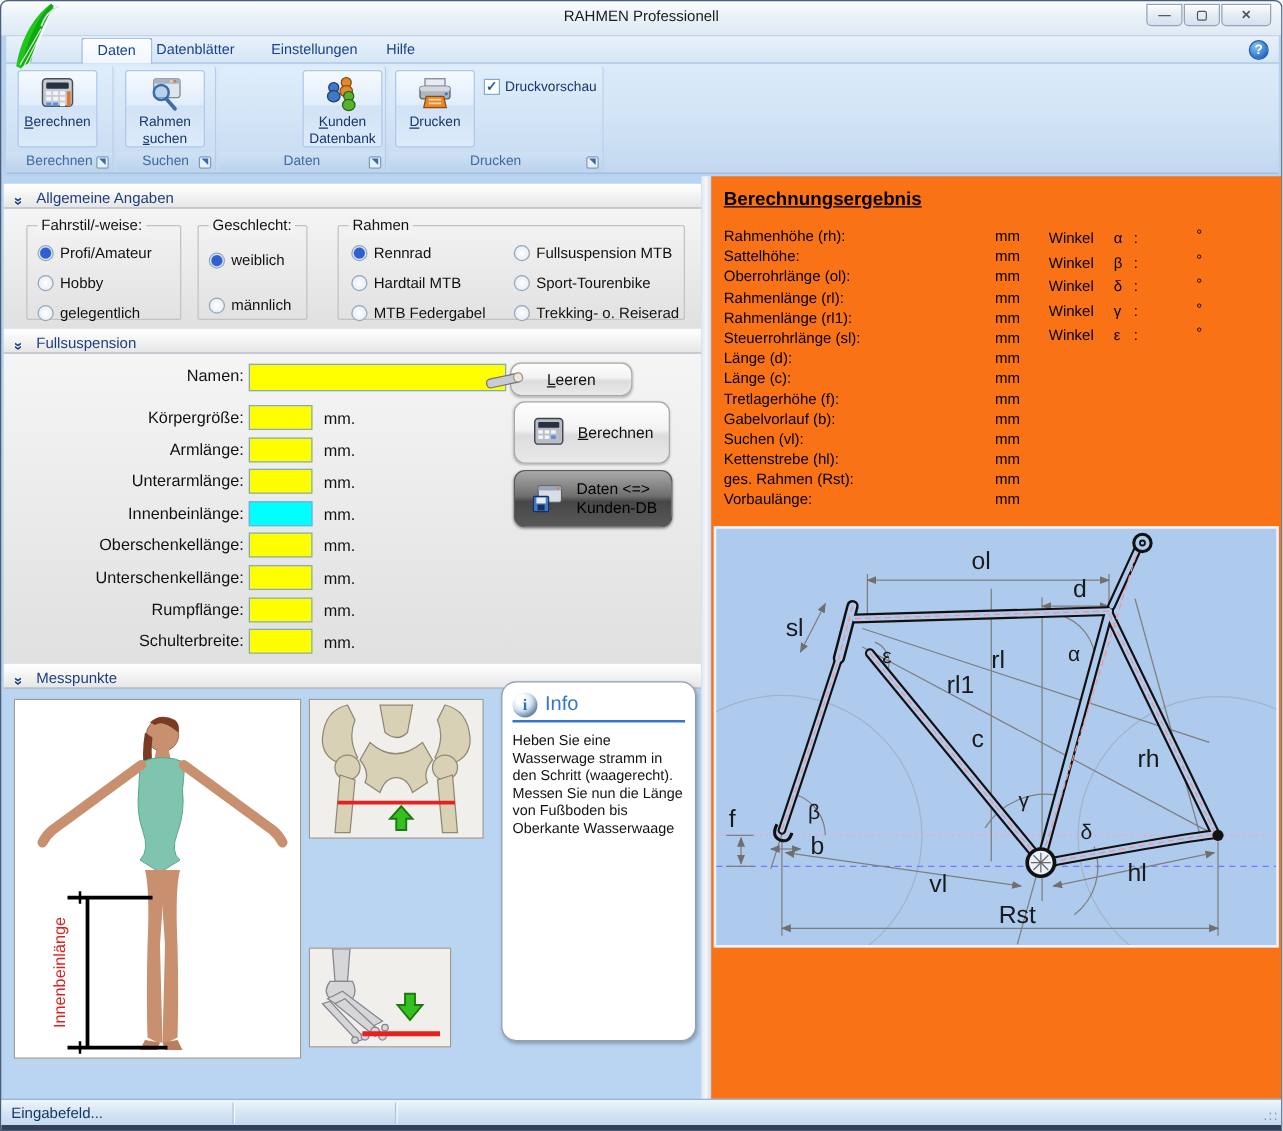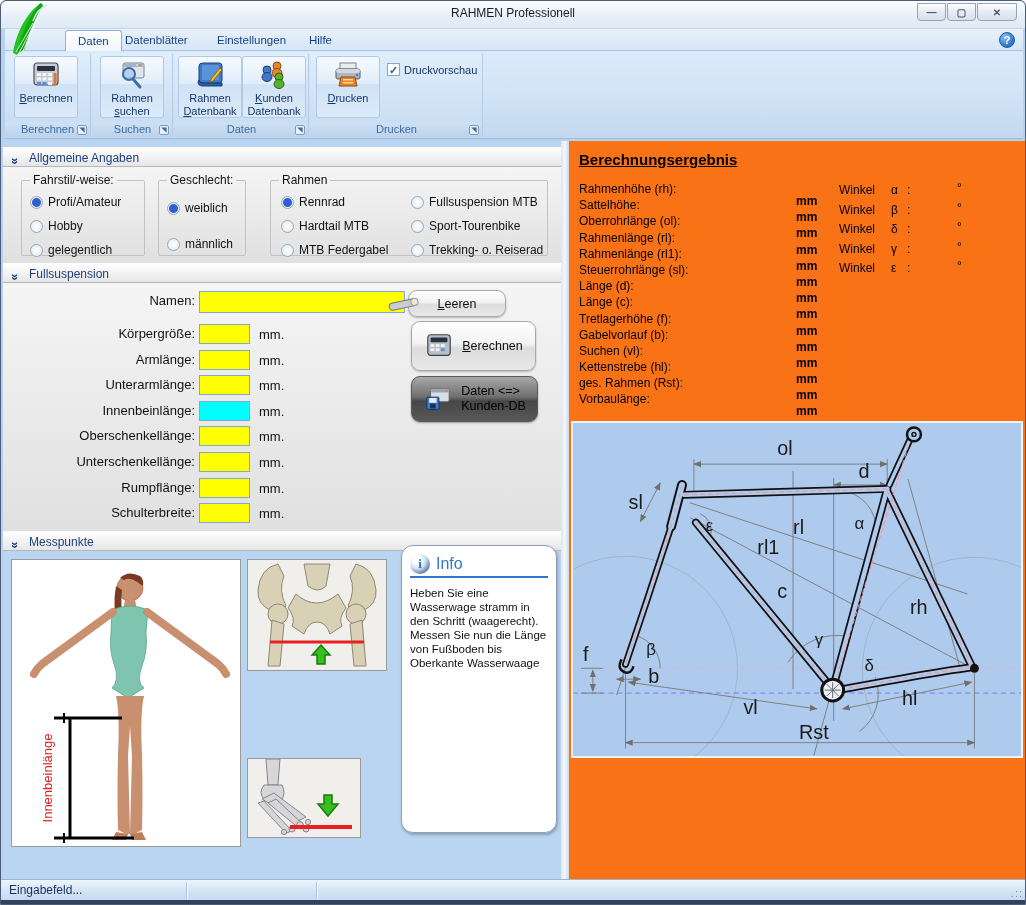--- a/index.html
+++ b/index.html
@@ -82,21 +82,21 @@
   .infoname{font-size:16px;color:#3576c8;margin-left:6px;}
   .infoline{height:2px;background:#3576c8;margin:2px 0 8px 0;}
   .infotext{font-size:11.5px;color:#111;line-height:14px;}
   
   .rightpanel{position:absolute;left:568px;top:140px;width:456px;height:738px;background:#f97316;}
   .splitter{position:absolute;left:560px;top:140px;width:8px;height:738px;background:linear-gradient(90deg,#dfe6ee,#f5f8fb,#c9d6e6);}
   .res-title{position:absolute;left:10px;top:10px;font-size:15px;font-weight:bold;color:#000;text-decoration:underline;}
   .res-rows{position:absolute;left:10px;top:41px;width:300px;}
   .res-row{position:relative;height:16.2px;font-size:12px;color:#000;}
   .res-row .rl{position:absolute;left:0;top:0;}
-  .res-row .ru{position:absolute;left:217px;top:12px;font-weight:bold;}
+  .res-row .ru{position:absolute;left:217px;top:0;}
   .angle-rows{position:absolute;left:270px;top:41px;width:186px;}
   .angle-row{position:relative;height:19.6px;font-size:12px;color:#000;}
   .angle-row .ap{position:absolute;left:0;top:1px;}
   .angle-row .as{position:absolute;left:52px;top:1px;}
   .angle-row .ac{position:absolute;left:68px;top:1px;}
   .angle-row .ad{position:absolute;left:118px;top:-1px;}
   .diagram{position:absolute;left:2px;top:280px;width:452px;height:337px;background:#aecbee;border:2px solid #f0f4f9;}
   
   .statusbar{position:absolute;left:0;bottom:4px;width:100%;height:21px;
     background:linear-gradient(#eef5fc,#d3e4f5 55%,#c5daf0);border-top:1px solid #98b5d6;}
@@ -178,29 +178,20 @@
         </svg>
         <div class="rlabel">Rahmen <u>s</u>uchen</div>
       </div>
       <div class="rfooter">
         <span>Suchen</span>
         <div class="launcher">◥</div>
       </div>
     </div>
 
     <div class="rgroup" style="left:170px;width:134px;">
-      <div class="rbtn" style="left:3px;">
-        <svg width="32" height="30" viewBox="0 0 32 30">
-          <path d="M5,6 q0,-3 4,-3 h16 q3,0 3,3 v14 q0,3 -3,3 h-16 q-4,0 -4,-3 Z" fill="#3f79c8" stroke="#1e3e74"></path>
-          <path d="M5,20 q0,3 4,3 h19 v3 h-19 q-5,0 -5,-4 Z" fill="#2a5da8" stroke="#1e3e74"></path>
-          <rect x="8" y="5" width="17" height="15" rx="1" fill="#5b93d8"></rect>
-          <path d="M28,10 l-9,11 -3,1 1,-3 9,-11 Z" fill="#f0c030" stroke="#8a6a10"></path>
-        </svg>
-        <div class="rlabel">Rahmen <u>D</u>atenbank</div>
-      </div>
       <div class="rbtn" style="left:67px;">
         <svg width="32" height="30" viewBox="0 0 32 30">
           <circle cx="19" cy="6" r="4" fill="#e2882e" stroke="#8a4c10"></circle>
             <ellipse cx="19" cy="13" rx="5" ry="4.5" fill="#e2882e" stroke="#8a4c10"></ellipse>
           <circle cx="9" cy="10" r="4" fill="#3f79c8" stroke="#1e3e74"></circle>
             <ellipse cx="9" cy="17" rx="5" ry="4.5" fill="#3f79c8" stroke="#1e3e74"></ellipse>
           <circle cx="21" cy="17" r="4" fill="#57b02e" stroke="#2a6410"></circle>
             <ellipse cx="21" cy="24" rx="5" ry="4.5" fill="#57b02e" stroke="#2a6410"></ellipse>
         </svg>
         <div class="rlabel"><u>K</u>unden Datenbank</div>

